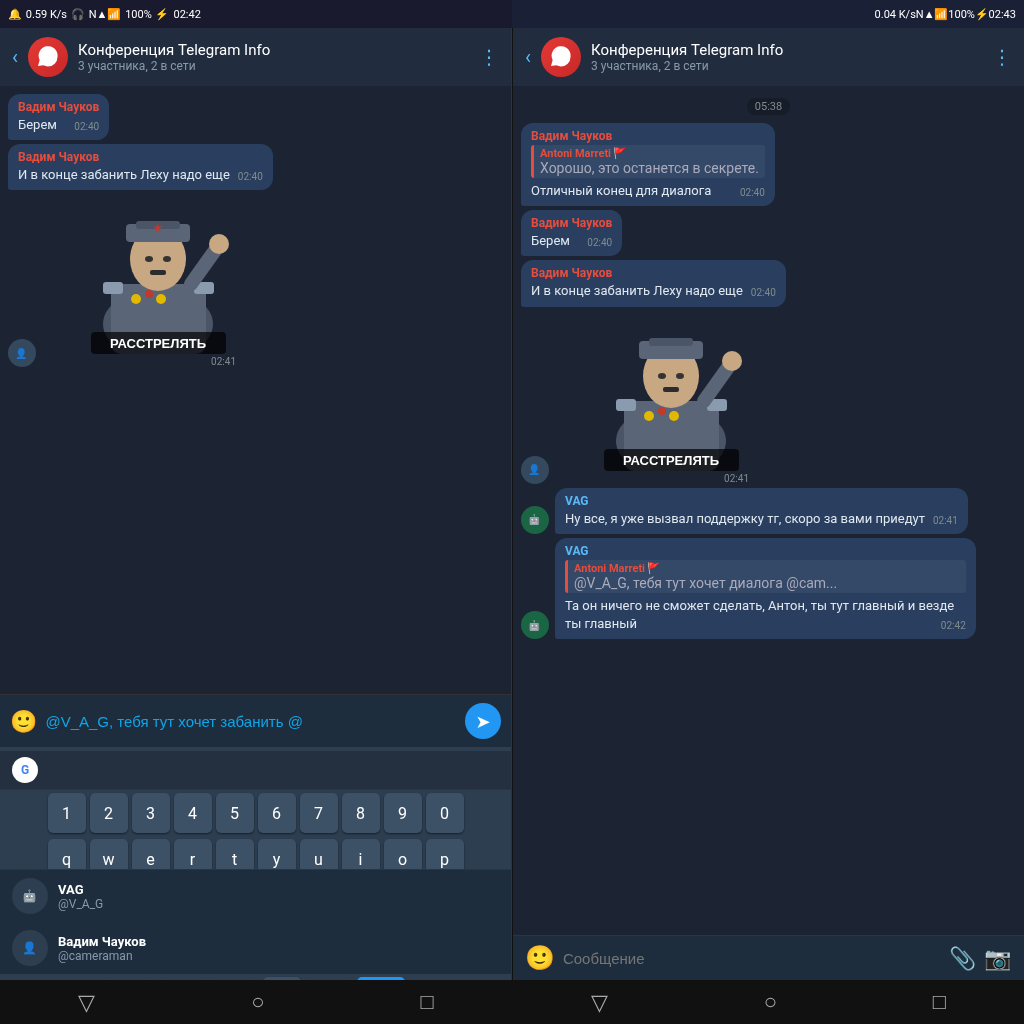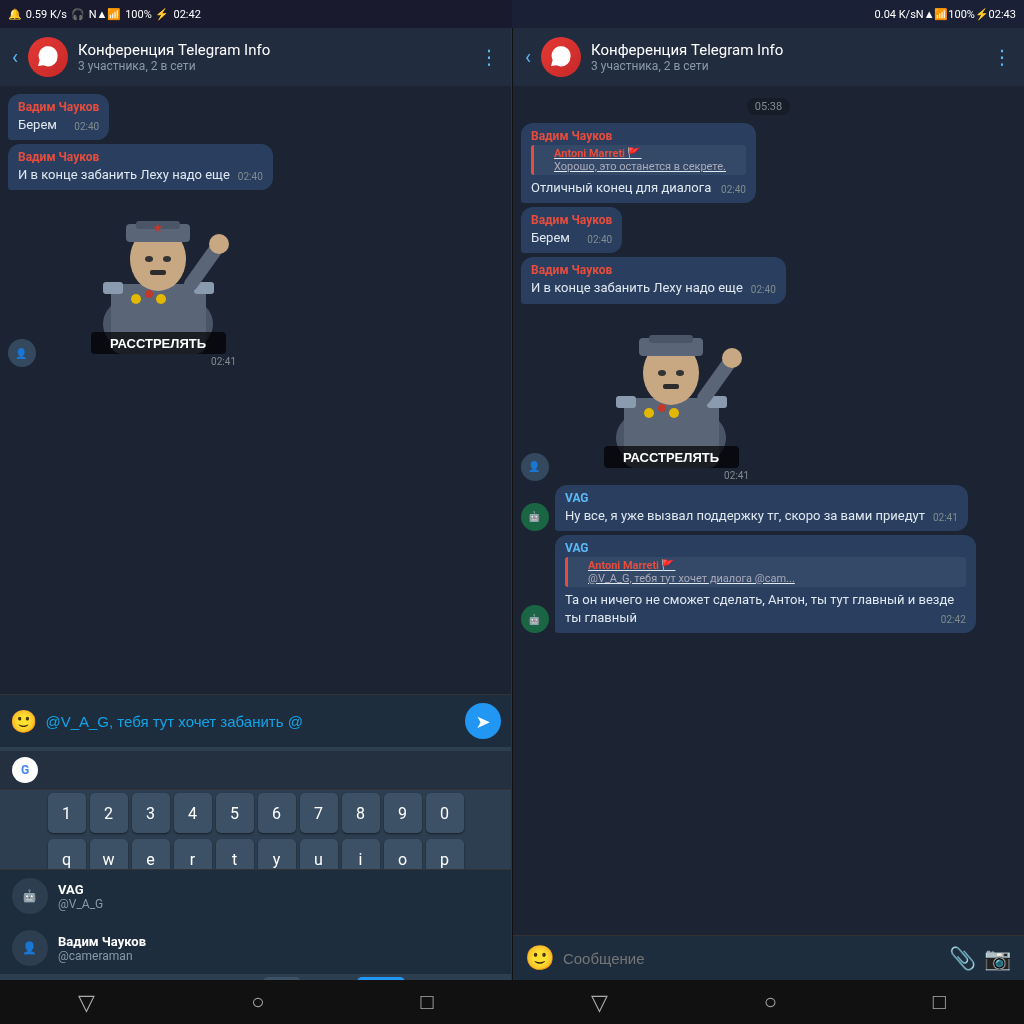--- a/index.html
+++ b/index.html
@@ -173,28 +173,27 @@
     .sticker-time {
       font-size: 10px;
       color: #7f8c8d;
       text-align: right;
       margin-top: 2px;
     }
 
     
     .quote-bubble {
       border-left: 3px solid #e74c3c;
-      padding: 2px 20px;
+      padding: 2px 6px;
       margin-bottom: 4px;
       background: rgba(255,255,255,0.05);
       border-radius: 3px;
-      text-decoration: underline;
     }
     .quote-sender { font-size: 11px; font-weight: bold; color: #e74c3c; }
-    .quote-text { font-size: 11px; color: #aab; }
+    .quote-text { font-size: 14px; color: #aab; }
 
     
     .autocomplete-popup {
       position: absolute;
       bottom: 50px;
       left: 0;
       right: 0;
       background: #1e2d3d;
       border-top: 1px solid #333;
       z-index: 10;

